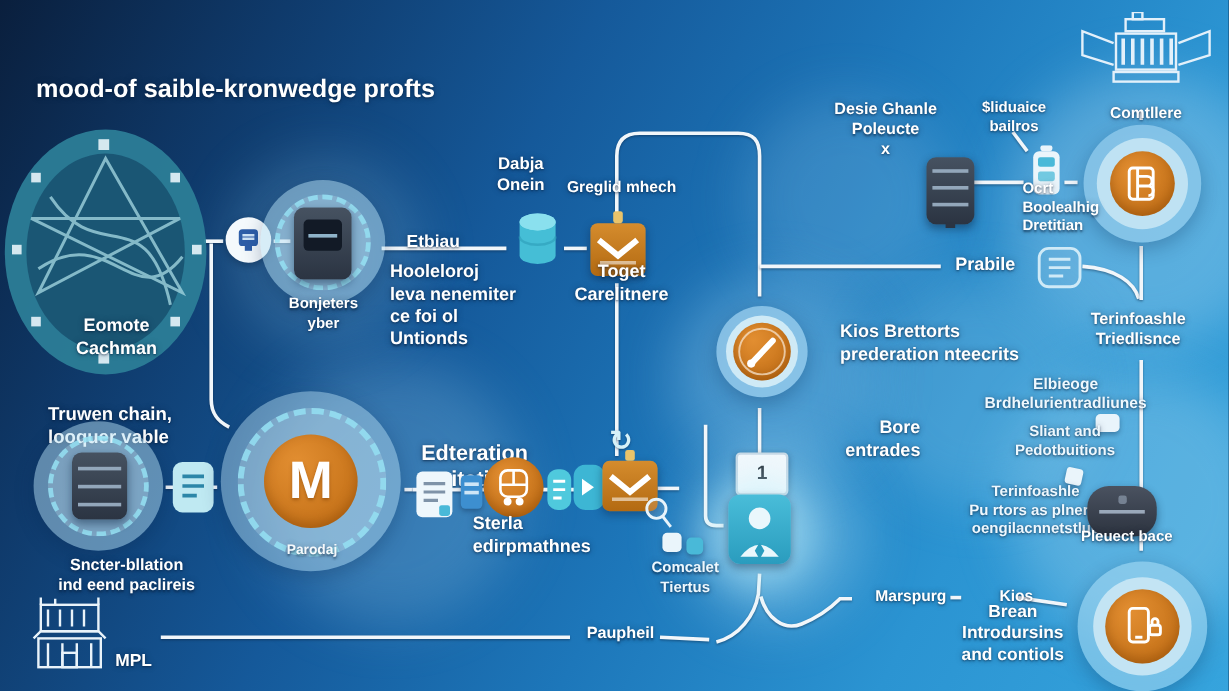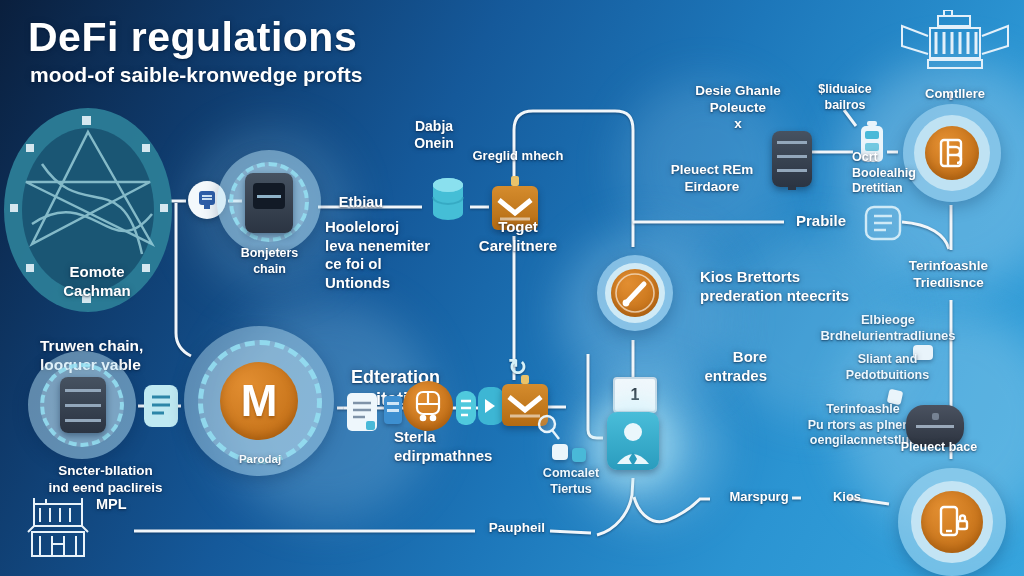--- a/index.html
+++ b/index.html
@@ -65,21 +65,20 @@
     <path d="M597,535 C616,530 629,513 632,495 L633,478" marker-end="url(#arr)"></path>
     <path d="M634,497 C639,515 653,526 668,520 C683,514 694,505 700,499 H710" marker-end="url(#arr)"></path>
     <path d="M792,498 H801" marker-end="url(#arr)"></path>
     <path d="M848,498 L889,504" marker-end="url(#arr)"></path>
     <path d="M138,406 H181" marker-end="url(#arr)"></path>
     <path d="M337,408 H344" marker-end="url(#arr)"></path>
     <path d="M344,408 H499" marker-end="url(#arr)"></path>
     <path d="M548,407 H566"></path>
   </svg>
 
-  <div class="lbl" style="left:28px;top:12px;font-size:41px;font-weight:800;letter-spacing:.5px;">DeFi regulations</div>
   <div class="lbl" style="left:30px;top:62px;font-size:21px;font-weight:800;">mood-of saible-kronwedge profts</div>
 
   <div style="position:absolute;left:2px;top:104px;">
     <svg width="172" height="212" viewBox="0 0 172 212">
       <ellipse cx="86" cy="106" rx="84" ry="102" fill="#2c7d97" opacity=".95"></ellipse>
       <ellipse cx="86" cy="106" rx="66" ry="82" fill="#17506f" opacity=".85"></ellipse>
       <g stroke="#9fd3de" stroke-width="2.5" fill="none" opacity=".8">
         <path d="M86,28 L150,140 L24,78 L148,78 L30,140 Z"></path>
         <path d="M40,60 C80,120 120,60 140,150"></path>
         <path d="M30,120 C90,80 110,160 150,110"></path>
@@ -107,29 +106,29 @@
     </svg>
   </div>
 
   <div class="ringO" style="left:217px;top:150px;width:104px;height:104px;"></div>
   <div class="ringD" style="left:229px;top:162px;width:72px;height:72px;"></div>
   <div class="darkdev" style="left:245px;top:173px;width:48px;height:60px;">
     <div style="position:absolute;left:8px;top:10px;width:32px;height:26px;border-radius:4px;background:#121a26;"></div>
     <div style="position:absolute;left:12px;top:22px;width:24px;height:3px;background:#8fb3c9;"></div>
   </div>
   <div class="lbl c" style="left:222px;top:246px;width:95px;font-size:12.5px;">Bonjeters
-chain</div>
+yber</div>
 
   <div class="lbl c" style="left:330px;top:194px;width:62px;font-size:14.5px;">Etbiau</div>
   <div class="lbl" style="left:325px;top:218px;width:125px;font-size:15px;">Hooleloroj
 leva nenemiter
 ce foi ol
 Untionds</div>
 
-  <div class="lbl c" style="left:398px;top:118px;width:72px;font-size:14px;">Dabja
+  <div class="lbl c" style="left:398px;top:128px;width:72px;font-size:14px;">Dabja
 Onein</div>
   <div style="position:absolute;left:428px;top:177px;">
     <svg width="40" height="44" viewBox="0 0 40 44">
       <path d="M5,8 v28 a15,7 0 0 0 30,0 v-28" fill="#45bed6"></path>
       <ellipse cx="20" cy="8" rx="15" ry="7" fill="#7fdcEC"></ellipse>
       <ellipse cx="20" cy="8" rx="15" ry="7" fill="#8ae0ee"></ellipse>
       <path d="M5,20 a15,7 0 0 0 30,0" fill="none" stroke="#2d9db8" stroke-width="2" opacity=".6"></path>
     </svg>
   </div>
 
@@ -141,22 +140,20 @@
       <path d="M8,33 h30" stroke="#ffffff" stroke-width="3" opacity=".55"></path>
     </svg>
     <div style="position:absolute;left:19px;top:-10px;width:8px;height:10px;background:#e9c36a;border-radius:2px;"></div>
   </div>
   <div class="lbl c" style="left:462px;top:218px;width:112px;font-size:15px;">Toget
 Carelitnere</div>
 
   <div class="lbl c" style="left:682px;top:83px;width:112px;font-size:13.5px;">Desie Ghanle
 Poleucte
 x</div>
-  <div class="lbl c" style="left:656px;top:162px;width:112px;font-size:13.5px;">Pleuect REm
-Eirdaore</div>
   <div class="lbl c" style="left:806px;top:82px;width:78px;font-size:12.5px;">$liduaice
 bailros</div>
 
   <div class="darkdev" style="left:772px;top:131px;width:40px;height:56px;">
     <div style="position:absolute;left:5px;top:10px;width:30px;height:3px;background:#93a7bb;"></div>
     <div style="position:absolute;left:5px;top:24px;width:30px;height:3px;background:#93a7bb;"></div>
     <div style="position:absolute;left:5px;top:38px;width:30px;height:3px;background:#93a7bb;"></div>
     <div style="position:absolute;left:16px;top:54px;width:8px;height:5px;background:#2b3442;"></div>
   </div>
 
@@ -223,20 +220,23 @@
   <div class="ringO" style="left:898px;top:468px;width:108px;height:108px;background:rgba(170,218,242,.55);"></div>
   <div style="position:absolute;left:911px;top:481px;width:82px;height:82px;border-radius:50%;background:#c3e4f4;"></div>
   <div class="core" style="left:921px;top:491px;width:62px;height:62px;">
     <svg width="38" height="38" viewBox="0 0 38 38" stroke="#fff" fill="none" stroke-width="2.4">
       <rect x="8" y="4" width="16" height="28" rx="3"></rect>
       <path d="M13,28 h6"></path>
       <rect x="25" y="18" width="9" height="8" rx="2"></rect>
       <path d="M27,18 v-3 a2.5,2.5 0 0 1 5,0 v3"></path>
     </svg>
   </div>
+  <div class="lbl c" style="left:790px;top:502px;width:108px;font-size:14.5px;">Brean
+Introdursins
+and contiols</div>
   <div class="lbl c" style="left:722px;top:489px;width:74px;font-size:13px;font-weight:600;">Marspurg</div>
   <div class="lbl c" style="left:828px;top:489px;width:38px;font-size:13px;font-weight:600;">Kios</div>
 
   <div class="ringO" style="left:597px;top:255px;width:76px;height:76px;background:rgba(175,220,245,.62);"></div>
   <div style="position:absolute;left:605px;top:263px;width:60px;height:60px;border-radius:50%;background:#cfeaf6;"></div>
   <div class="core" style="left:611px;top:269px;width:48px;height:48px;">
     <svg width="48" height="48" viewBox="0 0 48 48">
       <circle cx="24" cy="24" r="19" fill="none" stroke="#f5e3cc" stroke-width="1.6" opacity=".75"></circle>
       <path d="M16,33 L33,15" stroke="#ffffff" stroke-width="5" stroke-linecap="round"></path>
       <circle cx="15" cy="34" r="3.4" fill="#fff"></circle>
@@ -342,16 +342,16 @@
     <svg width="72" height="66" viewBox="0 0 72 66" stroke="#e9f3fa" fill="none" stroke-width="2">
       <rect x="12" y="10" width="48" height="22"></rect>
       <path d="M18,14 v14 M28,14 v14 M38,14 v14 M48,14 v14"></path>
       <path d="M6,38 L12,32 H60 L66,38"></path>
       <rect x="10" y="38" width="52" height="24"></rect>
       <path d="M18,42 v20 M30,42 v20 M42,42 v20 M54,42 v20"></path>
       <rect x="30" y="50" width="12" height="12"></rect>
       <path d="M12,10 L12,4 M24,10 V5 M60,10 V4"></path>
     </svg>
   </div>
-  <div class="lbl" style="left:96px;top:496px;width:50px;font-size:14.5px;">MPL</div>
+  <div class="lbl" style="left:96px;top:543px;width:50px;font-size:14.5px;">MPL</div>
   <div class="lbl c" style="left:484px;top:520px;width:66px;font-size:13.5px;">Paupheil</div>
 
 </div>
 
 </body></html>

